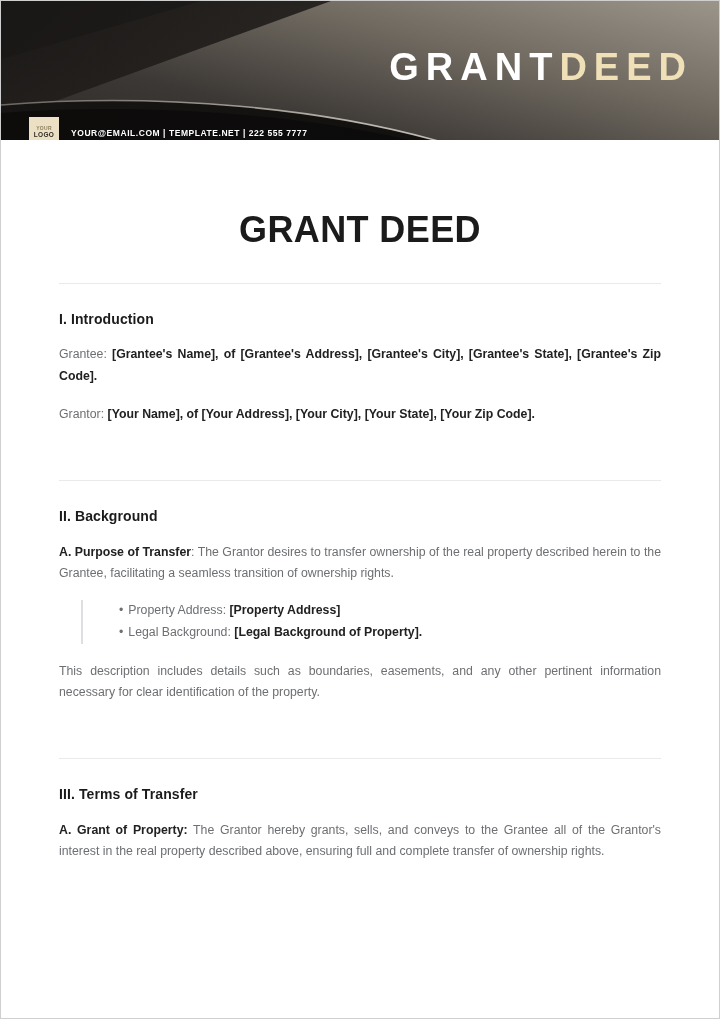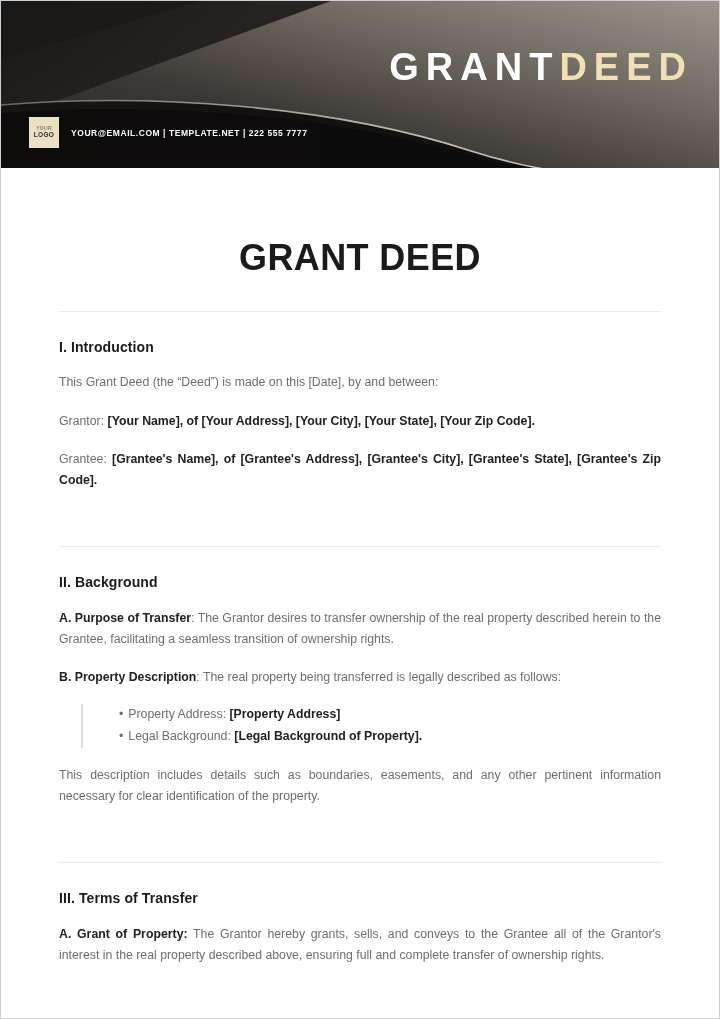--- a/index.html
+++ b/index.html
@@ -16,21 +16,21 @@
     height: 1019px;
     background: #ffffff;
     overflow: hidden;
     border: 1px solid #cfcfcf;
   }
 
   
   .header {
     position: relative;
     width: 720px;
-    height: 167px;
+    height: 139px;
     overflow: hidden;
     background: #1e1b18;
   }
   .header-svg {
     position: absolute;
     top: 0; left: 0;
     width: 720px;
     height: 179px;
     display: block;
   }
@@ -196,34 +196,32 @@
   </div>
 
   <div class="content">
 
     <h1 class="doc-title">GRANT DEED</h1>
 
     <hr class="rule">
 
     <h2 class="section-heading">I. Introduction</h2>
 
-    <p class="body-text nojust">This Grant Deed (the “Deed”) is made on this [Date], by and between:</p>
+
+    <p class="body-text"><span>Grantee: </span><b>[Grantee's Name], of [Grantee's Address], [Grantee's City], [Grantee's State], [Grantee's Zip Code].</b></p>
 
     <p class="body-text nojust"><span>Grantor: </span><b>[Your Name], of [Your Address], [Your City], [Your State], [Your Zip Code].</b></p>
-
-    <p class="body-text"><span>Grantee: </span><b>[Grantee's Name], of [Grantee's Address], [Grantee's City], [Grantee's State], [Grantee's Zip Code].</b></p>
 
     <div class="gap-md"></div>
     <hr class="rule">
 
     <h2 class="section-heading">II. Background</h2>
 
     <p class="body-text"><b>A. Purpose of Transfer</b><span>: The Grantor desires to transfer ownership of the real property described herein to the Grantee, facilitating a seamless transition of ownership rights.</span></p>
 
-    <p class="body-text"><b>B. Property Description</b><span>: The real property being transferred is legally described as follows:</span></p>
 
     <div class="bullet-block">
       <div class="bullet-row"><span class="dot">•</span><span>Property Address: </span><b>[Property Address]</b></div>
       <div class="bullet-row"><span class="dot">•</span><span>Legal Background: </span><b>[Legal Background of Property].</b></div>
     </div>
 
     <p class="body-text">This description includes details such as boundaries, easements, and any other pertinent information necessary for clear identification of the property.</p>
 
     <div class="gap-md"></div>
     <hr class="rule">

